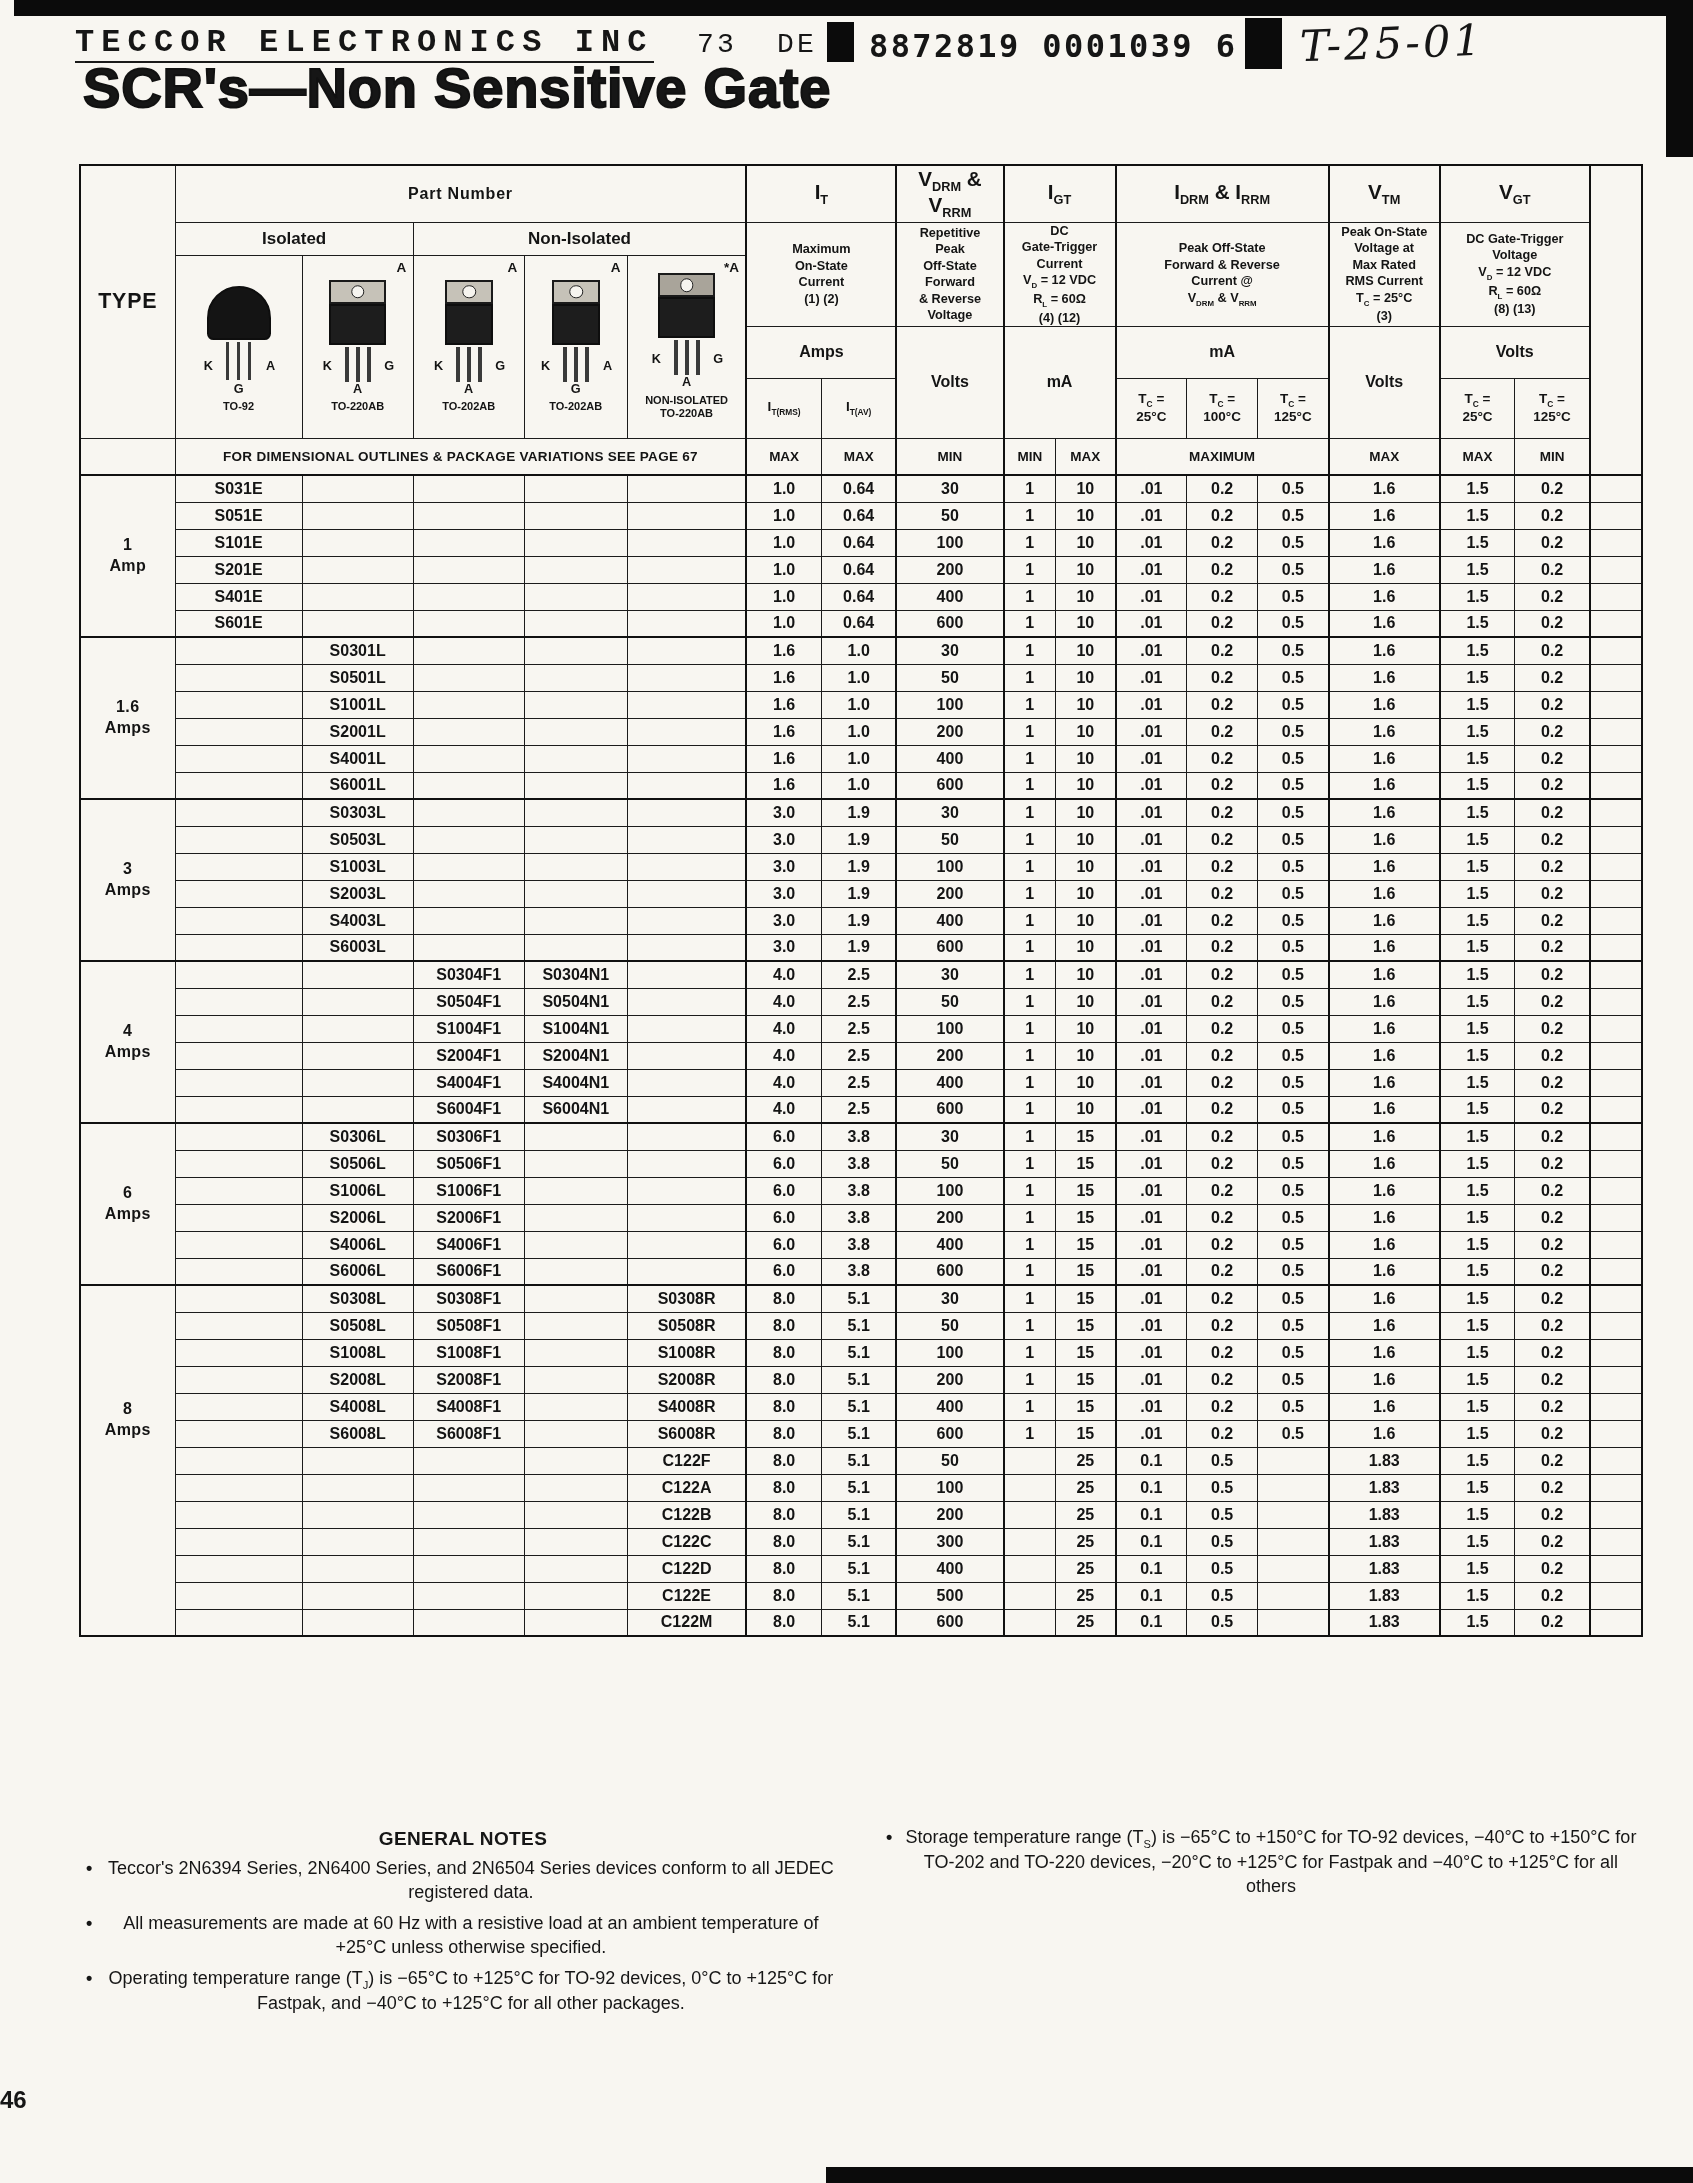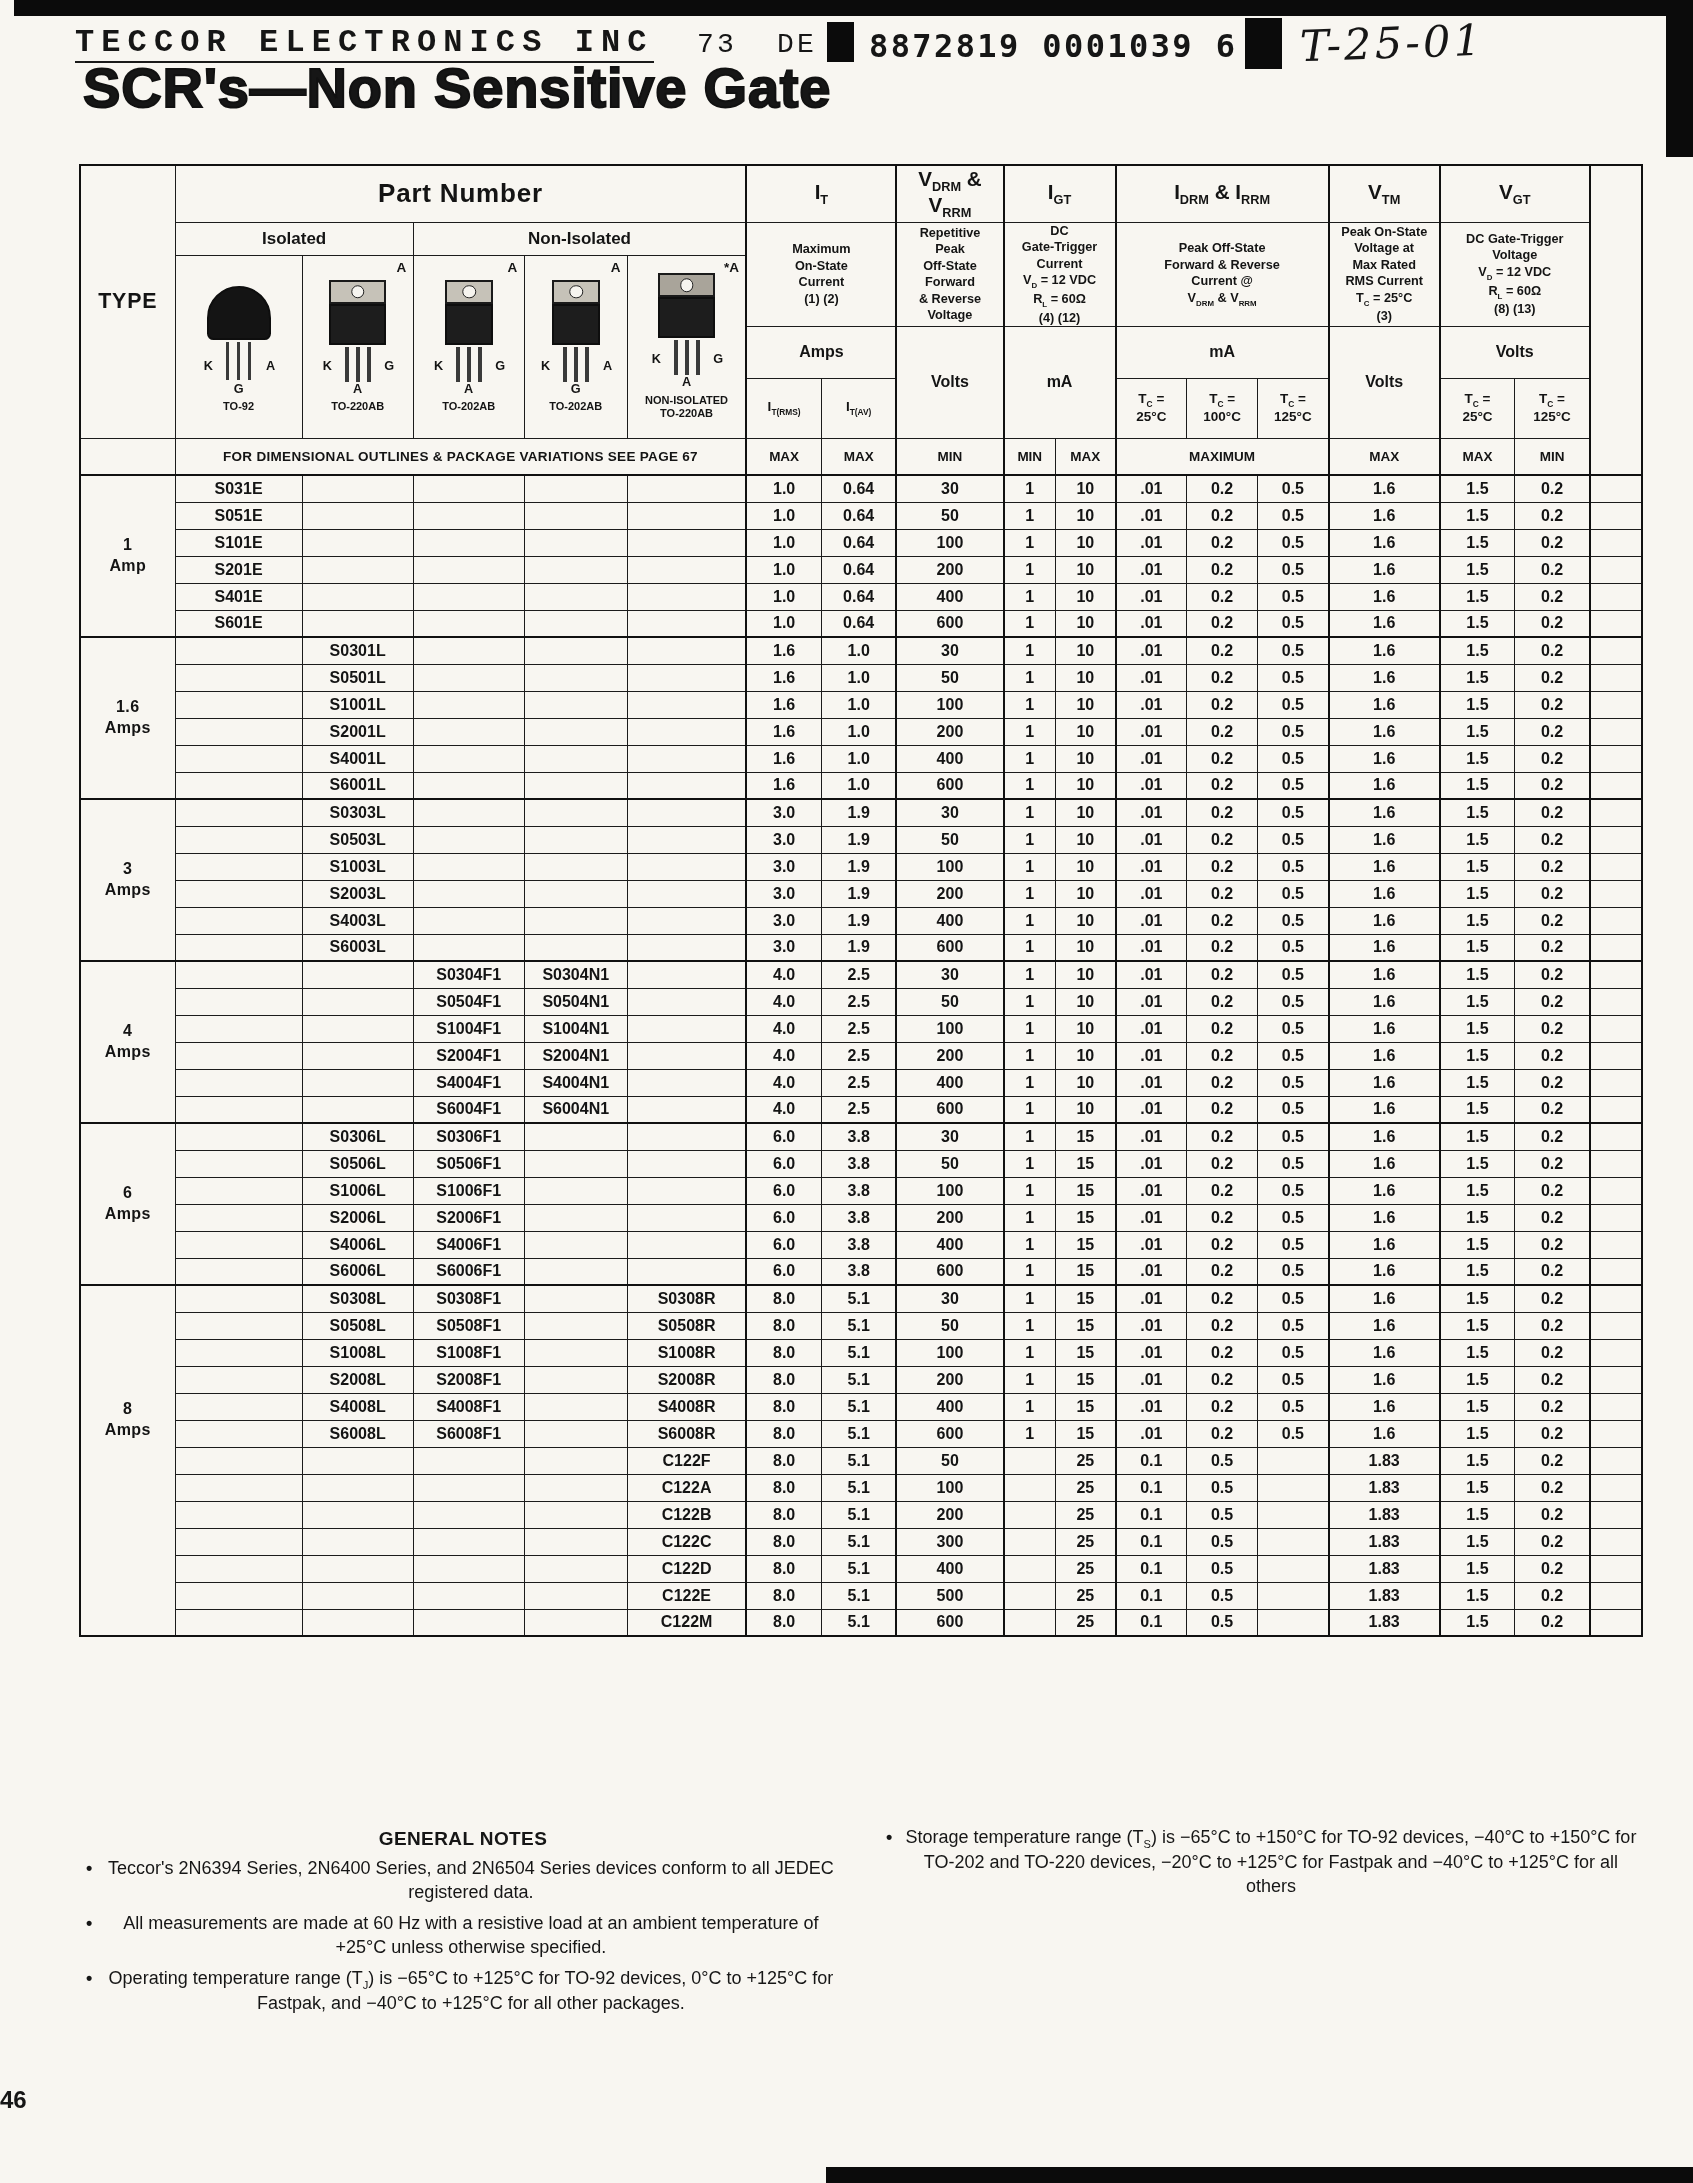--- a/index.html
+++ b/index.html
@@ -53,21 +53,21 @@
     border:2.4px solid #111;
   }
   .scr-table th, .scr-table td {
     border:1.2px solid #1c1c1c; text-align:center; vertical-align:middle;
     padding:0; font-weight:bold; color:#141414; overflow:hidden;
   }
   .bl-strong { border-left:2.4px solid #111 !important; }
   sub { font-size:0.62em; }
 
   .type-head { font-size:21.4px; letter-spacing:0.8px; }
-  .h-part { font-size:26px; height:57px; letter-spacing:0.8px;margin-top:20px; }
+  .h-part { font-size:16px; height:57px; letter-spacing:0.8px;margin-top:20px; }
   .h-sym  { font-size:20.6px; height:57px; line-height:1.1; }
   .h-iso  { font-size:17px; height:33px; }
   .h-desc { font-size:12.7px; line-height:1.3; vertical-align:top; padding-top:6.4px; }
   .h-unit { font-size:16px; height:33px; }
   .h-sub  { font-size:13.5px; line-height:1.2; height:60px; }
   .h-mm   { font-size:13.5px; height:37px; }
   .dim-note { font-size:13.5px; letter-spacing:0.3px; }
   .filler-head { background:transparent; }
 
   

